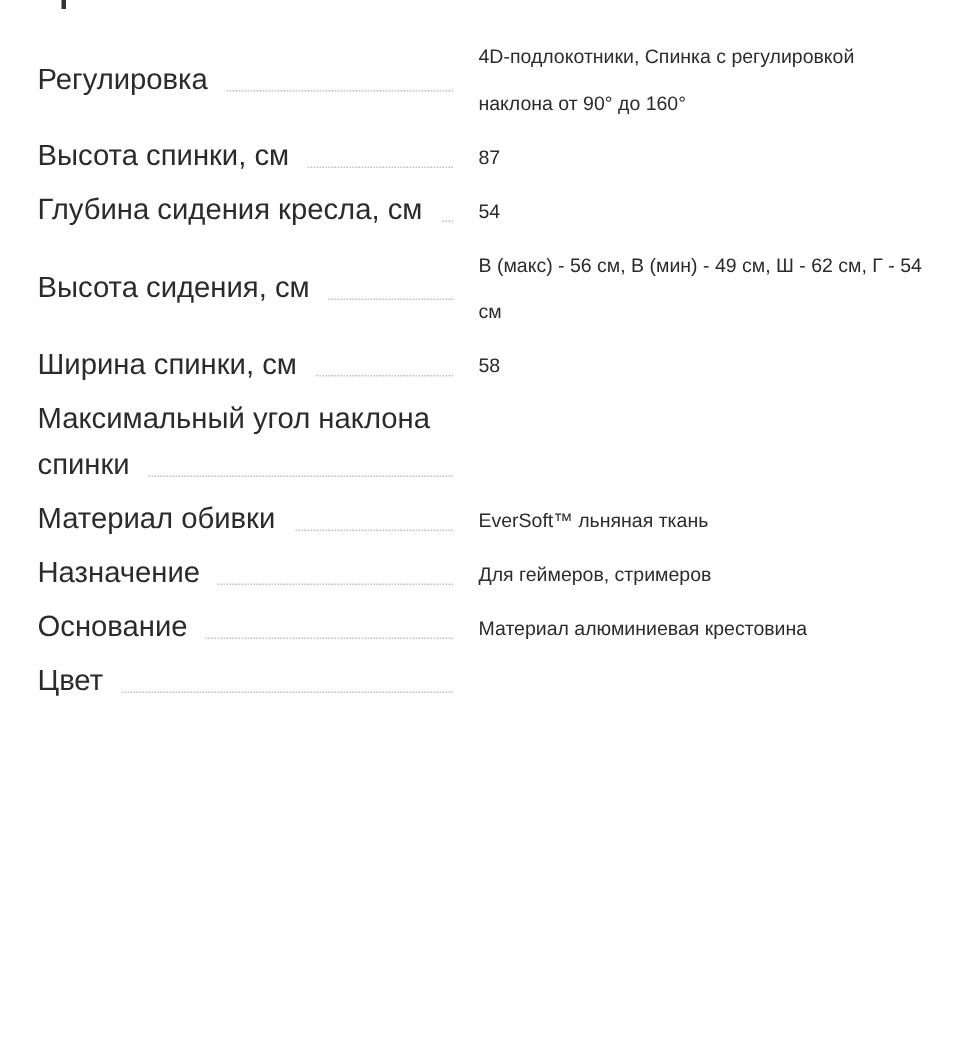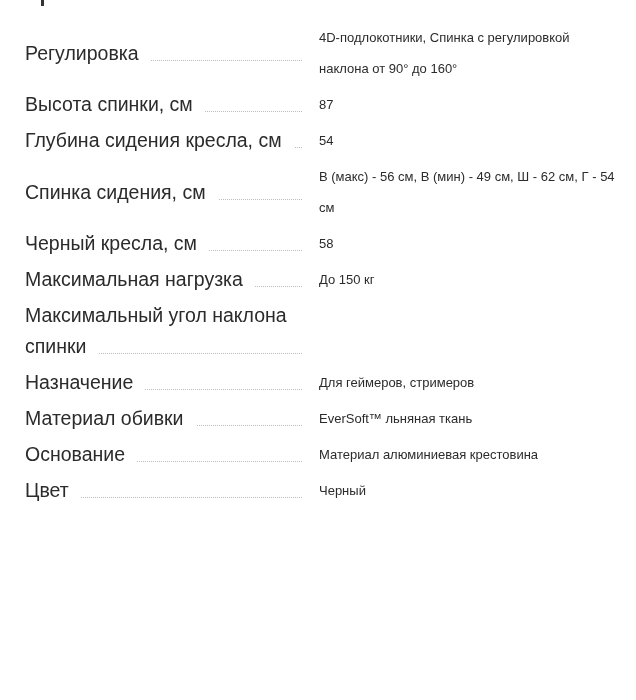--- a/index.html
+++ b/index.html
@@ -79,43 +79,38 @@
   </li>
   <li class="spec-row">
     <div class="spec-name"><span class="spec-name-inner">Высота спинки, см</span></div>
     <div class="spec-value">87</div>
   </li>
   <li class="spec-row">
     <div class="spec-name"><span class="spec-name-inner">Глубина сидения кресла, см</span></div>
     <div class="spec-value">54</div>
   </li>
   <li class="spec-row">
-    <div class="spec-name"><span class="spec-name-inner">Спинка сидения, см</span></div>
+    <div class="spec-name"><span class="spec-name-inner">Высота сидения, см</span></div>
     <div class="spec-value">В (макс) - 56 см, В (мин) - 49 см, Ш - 62 см, Г - 54 см</div>
   </li>
   <li class="spec-row">
-    <div class="spec-name"><span class="spec-name-inner">Черный кресла, см</span></div>
+    <div class="spec-name"><span class="spec-name-inner">Ширина спинки, см</span></div>
     <div class="spec-value">58</div>
-  </li>
-  <li class="spec-row">
-    <div class="spec-name"><span class="spec-name-inner">Максимальная нагрузка</span></div>
-    <div class="spec-value">До 150 кг</div>
   </li>
   <li class="spec-row">
     <div class="spec-name"><span class="spec-name-inner">Максимальный угол наклона спинки</span></div>
   </li>
   <li class="spec-row">
+    <div class="spec-name"><span class="spec-name-inner">Материал обивки</span></div>
+    <div class="spec-value">EverSoft™ льняная ткань</div>
+  </li>
+  <li class="spec-row">
     <div class="spec-name"><span class="spec-name-inner">Назначение</span></div>
     <div class="spec-value">Для геймеров, стримеров</div>
-  </li>
-  <li class="spec-row">
-    <div class="spec-name"><span class="spec-name-inner">Материал обивки</span></div>
-    <div class="spec-value">EverSoft™ льняная ткань</div>
   </li>
   <li class="spec-row">
     <div class="spec-name"><span class="spec-name-inner">Основание</span></div>
     <div class="spec-value">Материал алюминиевая крестовина</div>
   </li>
   <li class="spec-row">
     <div class="spec-name"><span class="spec-name-inner">Цвет</span></div>
-    <div class="spec-value">Черный</div>
   </li>
 </ul>
 
 </body></html>

